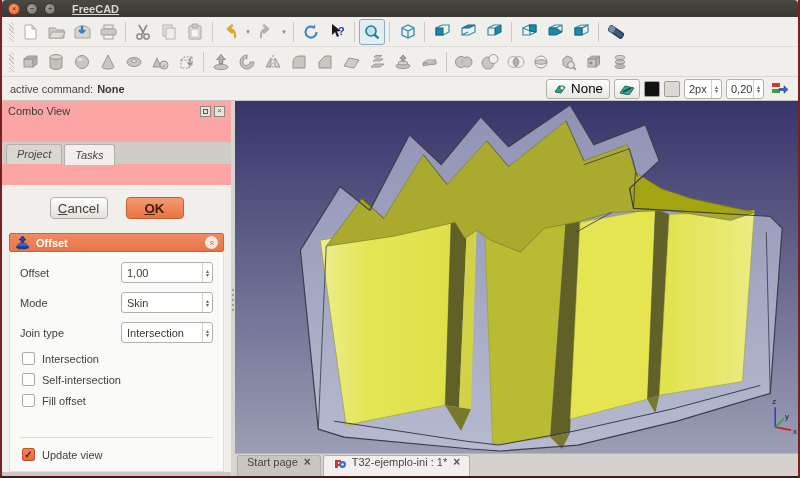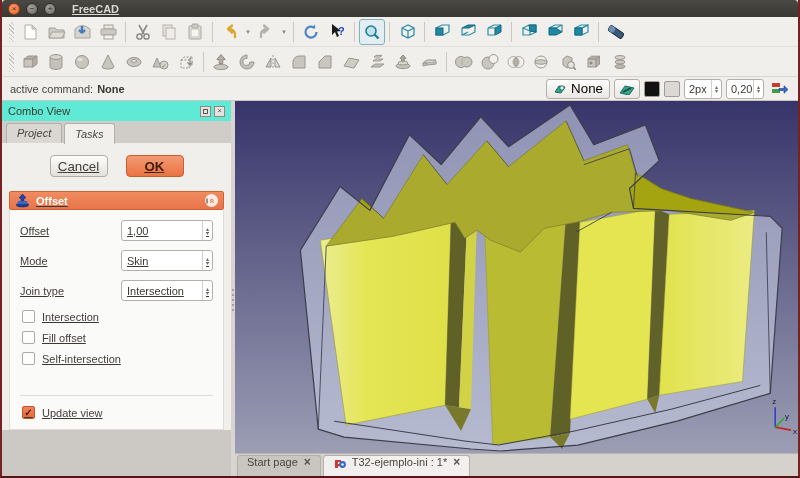--- a/index.html
+++ b/index.html
@@ -47,32 +47,32 @@
   .spinbox-sm { height:20px; background:#fff; border:1px solid #b3afa9; border-radius:3px;
                 display:flex; align-items:center; padding-left:4px; }
   .spinbox-sm .val { min-width:22px; }
   .spin-arrows { display:flex; flex-direction:column; align-items:center; font-size:6px; line-height:4px;
                  color:#6e6a64; padding:0 3px; border-left:1px solid #d5d1cb; height:100%; justify-content:center; }
 
   
   .main { flex:1; display:flex; min-height:0; }
 
   
-  .dock { width:229px; flex:0 0 229px; background:#5eead4; display:flex; flex-direction:column; }
+  .dock { width:229px; flex:0 0 229px; background:#fca5a5; display:flex; flex-direction:column;gap:21px; }
   .dock-title { height:20px; display:flex; align-items:center; padding:0 6px; color:#3e3a34; }
   .dock-btns { margin-left:auto; display:flex; gap:3px; }
   .dock-mini { width:11px; height:11px; border:1px solid #8d8984; background:#e6e3df; display:flex;
                align-items:center; justify-content:center; font-size:8px; color:#5c5852; line-height:1; }
   .dock-mini .sq { width:5px; height:5px; border:1px solid #5c5852; }
   .tabs-strip { display:flex; align-items:flex-end; height:22px; padding-left:4px; background:#d0ccc8; }
   .ptab { padding:3px 10px 4px; border:1px solid #b3afa9; border-bottom:none; border-radius:3px 3px 0 0;
           background:#dad6d2; color:#4a453f; margin-right:2px;font-style:italic; }
   .ptab.active { background:#f1efec; font-weight:normal; position:relative; top:1px; padding-top:4px; }
 
-  .tasks-panel { flex:1; background:#f1efec; display:flex; flex-direction:column; min-height:0;text-decoration:underline; }
+  .tasks-panel { flex:1; background:#f1efec; display:flex; flex-direction:column; min-height:0; }
   .btn-row { display:flex; justify-content:center; gap:18px; padding:12px 0 12px; }
   .btn { min-width:58px; height:22px; border-radius:4px; display:flex; align-items:center; justify-content:center; }
   .btn .fl { display:block; }
   .btn .fl::first-letter { text-decoration:underline; }
   .btn.cancel { background:linear-gradient(#fdfdfc,#e4e1dc); border:1px solid #b0aca6; color:#44403a; }
   .btn.ok { background:linear-gradient(#f49a74,#ea7342); border:1px solid #c55f2f; color:#40200d; font-weight:bold; }
 
   .task-header { margin:2px 7px 0; height:19px; background:linear-gradient(#f08c5f,#e8744a); border:1px solid #d2622f;
                  border-radius:2px; display:flex; align-items:center; padding:0 5px; color:#fff; font-weight:bold; }
   .task-header .htitle { margin-left:6px; }
@@ -524,25 +524,25 @@
                 </span>
             </span>
           </div>
 
           <div class="cb-row">
             <span class="cbox"></span>
             <span>Intersection</span>
           </div>
           <div class="cb-row">
             <span class="cbox"></span>
-            <span>Fill offset</span>
+            <span>Self-intersection</span>
           </div>
           <div class="cb-row">
             <span class="cbox"></span>
-            <span>Self-intersection</span>
+            <span>Fill offset</span>
           </div>
 
           <div class="hsep"></div>
 
           <div class="cb-row" style="margin-bottom:2px;">
             <span class="cbox checked">
                 <span>✓</span>
               </span>
             <span>Update view</span>
           </div>

